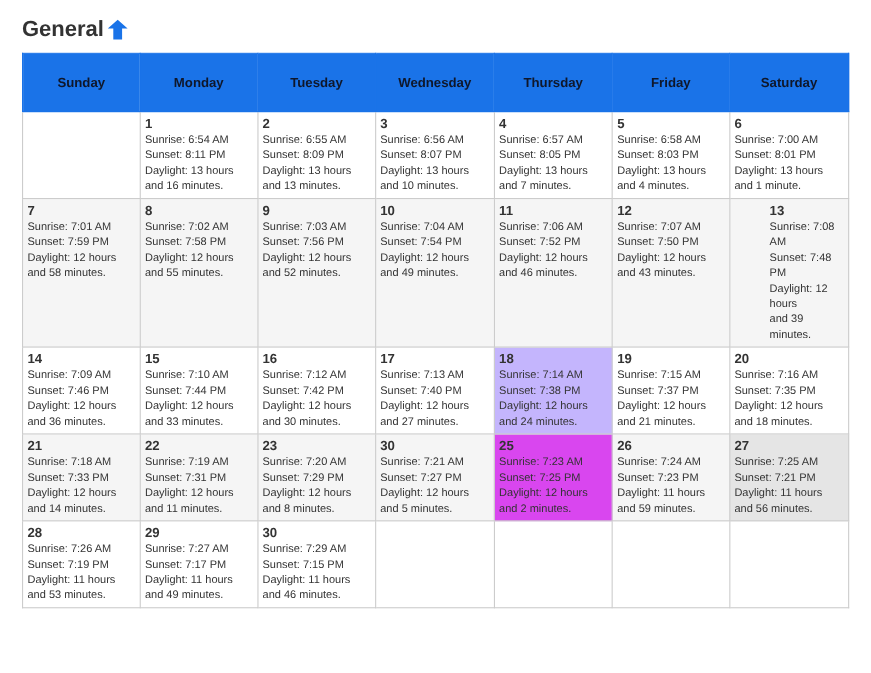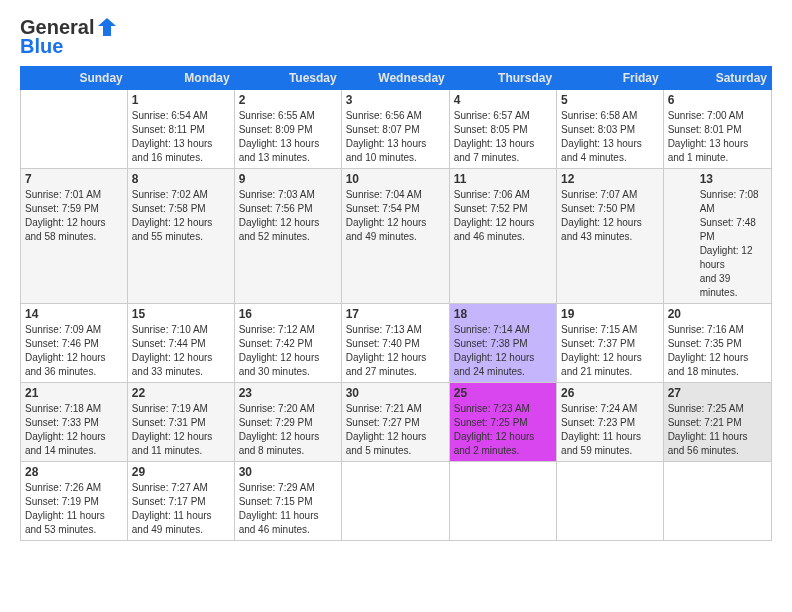--- a/index.html
+++ b/index.html
@@ -37,23 +37,23 @@
       font-size: 14px;
       color: #555;
     }
     .calendar-table {
       width: 100%;
       border-collapse: collapse;
       font-size: 11px;
     }
     .calendar-table thead th {
       background-color: #1a73e8;
-      color: #e5e5e5;
-      padding: 4px 4px;
-      text-align: right;
+      color: #0f172a;
+      padding: 19px 4px;
+      text-align: center;
       font-size: 12px;
       font-weight: bold;
       border: 1px solid #1a73e8;
     }
     .calendar-table tbody td {
       vertical-align: top;
       border: 1px solid #ccc;
       padding: 3px 4px;
       width: 110px;
       min-height: 80px;
@@ -87,21 +87,20 @@
 <div class="page">
   <div class="header">
     <div class="logo">
       <div>
         <div style="display:flex;align-items:center;gap:2px;">
           <div style="font-size:20px;font-weight:bold;color:#333;line-height:1;">General</div>
           <svg width="22" height="22" viewBox="0 0 22 22">
             <path d="M11 2 L20 10 L15 10 L15 20 L7 20 L7 10 L2 10 Z" fill="#1a73e8"></path>
           </svg>
         </div>
-        <div style="font-size:20px;font-weight:bold;color:#1a73e8;line-height:1;margin-top:-2px;">Blue</div>
       </div>
     </div>
     <div class="title-block">
       <div class="month-title"></div>
       <div class="location"></div>
     </div>
   </div>
 
   <table class="calendar-table">
     <thead>

